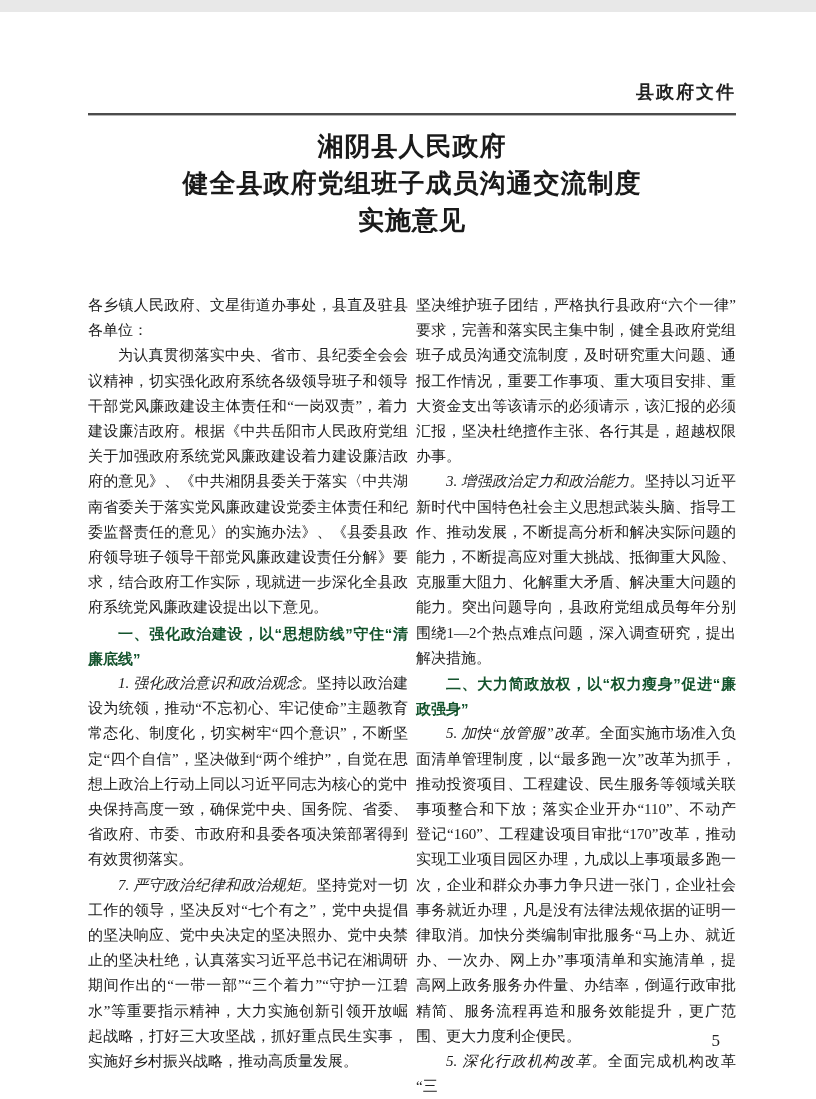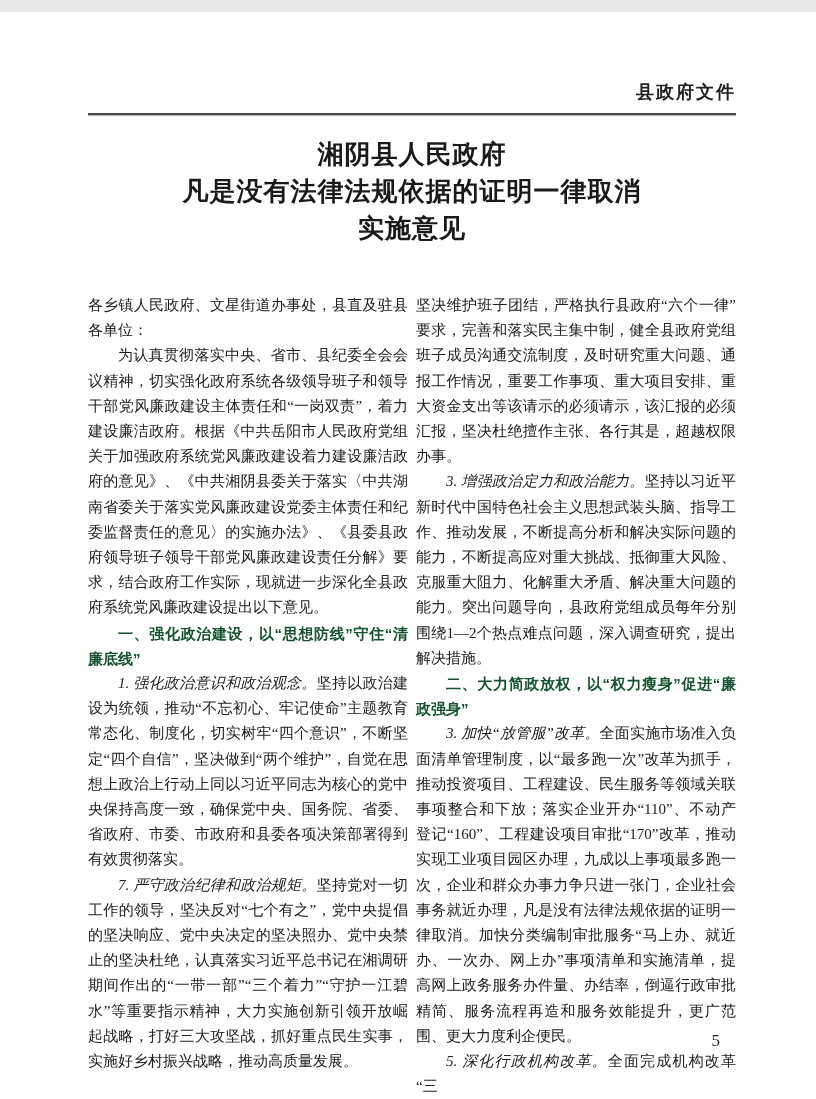--- a/index.html
+++ b/index.html
@@ -31,21 +31,21 @@
     position: absolute;
     top: 101px;
     left: 88px;
     width: 648px;
     height: 2px;
     background: #4c4c4c;
     border-bottom: 1px solid #b5b5b5;
   }
   .title-block {
     position: absolute;
-    top: 124px;
+    top: 116px;
     left: 84px;
     width: 656px;
     text-align: center;
     font-weight: 700;
     font-size: 26px;
     line-height: 37px;
     color: #1a1a1a;
     letter-spacing: 1px;
   }
   .title-block span { display: block; }
@@ -108,37 +108,37 @@
 <body>
 
 <div class="page">
 
   <div class="header-label">县政府文件</div>
 
   <div class="header-rule"></div>
 
   <div class="title-block">
     <span>湘阴县人民政府</span>
-    <span>凡是没有法律法规依据的证明一律取消</span>
+    <span>健全县政府党组班子成员沟通交流制度</span>
     <span>实施意见</span>
   </div>
 
 
   <div class="body-columns">
     <div class="column" id="col-left">
         <p class="plain">各乡镇人民政府、文星街道办事处，县直及驻县各单位：</p>
         <p class="para">为认真贯彻落实中央、省市、县纪委全会会议精神，切实强化政府系统各级领导班子和领导干部党风廉政建设主体责任和“一岗双责”，着力建设廉洁政府。根据《中共岳阳市人民政府党组关于加强政府系统党风廉政建设着力建设廉洁政府的意见》、《中共湘阴县委关于落实〈中共湖南省委关于落实党风廉政建设党委主体责任和纪委监督责任的意见〉的实施办法》、《县委县政府领导班子领导干部党风廉政建设责任分解》要求，结合政府工作实际，现就进一步深化全县政府系统党风廉政建设提出以下意见。</p>
         <p class="heading">一、强化政治建设，以“思想防线”守住“清廉底线”</p>
         <p class="item"><span class="lead">1. 强化政治意识和政治观念。</span>坚持以政治建设为统领，推动“不忘初心、牢记使命”主题教育常态化、制度化，切实树牢“四个意识”，不断坚定“四个自信”，坚决做到“两个维护”，自觉在思想上政治上行动上同以习近平同志为核心的党中央保持高度一致，确保党中央、国务院、省委、省政府、市委、市政府和县委各项决策部署得到有效贯彻落实。</p>
         <p class="item"><span class="lead">7. 严守政治纪律和政治规矩。</span>坚持党对一切工作的领导，坚决反对“七个有之”，党中央提倡的坚决响应、党中央决定的坚决照办、党中央禁止的坚决杜绝，认真落实习近平总书记在湘调研期间作出的“一带一部”“三个着力”“守护一江碧水”等重要指示精神，大力实施创新引领开放崛起战略，打好三大攻坚战，抓好重点民生实事，实施好乡村振兴战略，推动高质量发展。</p>
       </div>
     <div class="column" id="col-right">
         <p class="cont">坚决维护班子团结，严格执行县政府“六个一律”要求，完善和落实民主集中制，健全县政府党组班子成员沟通交流制度，及时研究重大问题、通报工作情况，重要工作事项、重大项目安排、重大资金支出等该请示的必须请示，该汇报的必须汇报，坚决杜绝擅作主张、各行其是，超越权限办事。</p>
         <p class="item"><span class="lead">3. 增强政治定力和政治能力。</span>坚持以习近平新时代中国特色社会主义思想武装头脑、指导工作、推动发展，不断提高分析和解决实际问题的能力，不断提高应对重大挑战、抵御重大风险、克服重大阻力、化解重大矛盾、解决重大问题的能力。突出问题导向，县政府党组成员每年分别围绕1—2个热点难点问题，深入调查研究，提出解决措施。</p>
         <p class="heading">二、大力简政放权，以“权力瘦身”促进“廉政强身”</p>
-        <p class="item"><span class="lead">3. 加快“放管服”改革。</span>全面实施市场准入负面清单管理制度，以“最多跑一次”改革为抓手，推动投资项目、工程建设、民生服务等领域关联事项整合和下放；落实企业开办“110”、不动产登记“160”、工程建设项目审批“170”改革，推动实现工业项目园区办理，九成以上事项最多跑一次，企业和群众办事力争只进一张门，企业社会事务就近办理，凡是没有法律法规依据的证明一律取消。加快分类编制审批服务“马上办、就近办、一次办、网上办”事项清单和实施清单，提高网上政务服务办件量、办结率，倒逼行政审批精简、服务流程再造和服务效能提升，更广范围、更大力度利企便民。</p>
+        <p class="item"><span class="lead">5. 加快“放管服”改革。</span>全面实施市场准入负面清单管理制度，以“最多跑一次”改革为抓手，推动投资项目、工程建设、民生服务等领域关联事项整合和下放；落实企业开办“110”、不动产登记“160”、工程建设项目审批“170”改革，推动实现工业项目园区办理，九成以上事项最多跑一次，企业和群众办事力争只进一张门，企业社会事务就近办理，凡是没有法律法规依据的证明一律取消。加快分类编制审批服务“马上办、就近办、一次办、网上办”事项清单和实施清单，提高网上政务服务办件量、办结率，倒逼行政审批精简、服务流程再造和服务效能提升，更广范围、更大力度利企便民。</p>
         <p class="item"><span class="lead">5. 深化行政机构改革。</span>全面完成机构改革“三</p>
       </div>
   </div>
 
   <div class="page-number">5</div>
 
 </div>
 
 </body></html>

